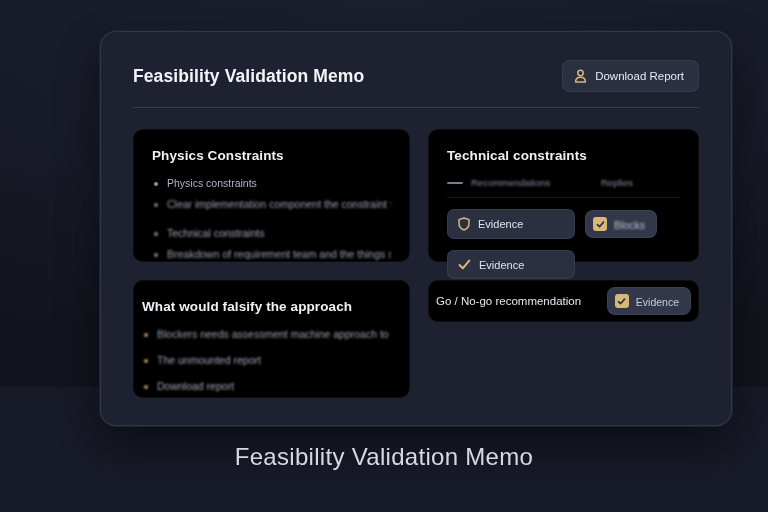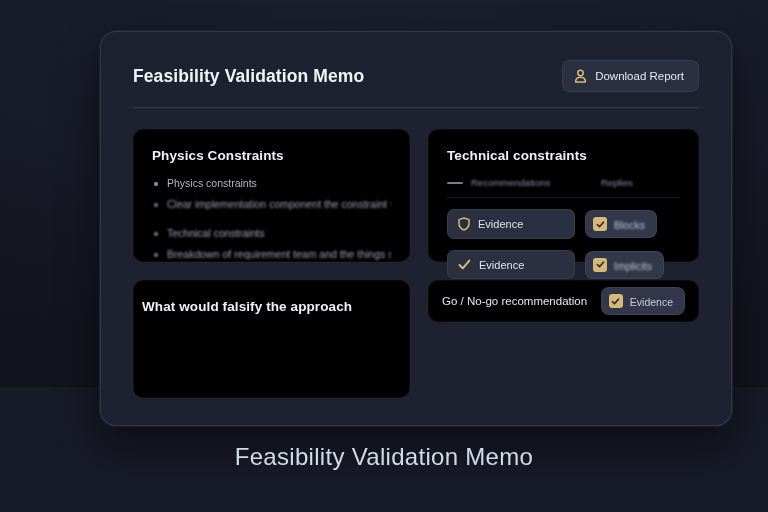--- a/index.html
+++ b/index.html
@@ -190,21 +190,21 @@
     border-radius: 3px;
     background: #d8b877;
     display: flex; align-items: center; justify-content: center;
   }
 
   
   .gonogo {
     display: flex;
     align-items: center;
     justify-content: space-between;
-    padding: 12px 13px;
+    padding: 12px 7px;
   }
   .gonogo-label {
     font-size: 11.5px;
     color: #e4e8f1;
     white-space: nowrap;
   }
 
   
   .caption {
     position: absolute;
@@ -246,20 +246,25 @@
           <ul class="bullets">
             <li>Physics constraints</li>
             <li class="blur-2">Clear implementation component the constraint to teams</li>
             <li class="gap blur">Technical constraints</li>
             <li class="blur-2">Breakdown of requirement team and the things spaces.</li>
           </ul>
         </div>
 
         <div class="card card-pad" style="height:118px;padding-left:8px;">
           <div class="card-title">What would falsify the approach</div>
+          <ul class="bullets gold">
+            <li class="blur-2" style="margin-bottom:13px;">Blockers needs assessment machine approach to</li>
+            <li class="blur" style="margin-bottom:13px;">The unmounted report</li>
+            <li class="blur">Download report</li>
+          </ul>
         </div>
 
       </div>
 
       <div class="col col-right">
 
         <div class="card card-pad" style="height:133px;">
           <div class="card-title">Technical constraints</div>
 
           <div class="tbl-head">
@@ -285,28 +290,20 @@
             </div>
           </div>
 
           <div class="tbl-row">
             <div class="cell-evidence">
               <svg width="13" height="13" viewBox="0 0 13 13">
                 <path d="M1.5 7 L4.8 10.3 L11.3 2.6" fill="none" stroke="#d8b877" stroke-width="2" stroke-linecap="round" stroke-linejoin="round"></path>
               </svg>
               <span>Evidence</span>
             </div>
-            <div class="chip">
-              <span class="chk">
-                <svg width="9" height="9" viewBox="0 0 10 10">
-                    <path d="M1.6 5.2 L3.9 7.5 L8.4 2.4" fill="none" stroke="#2b3040" stroke-width="1.8" stroke-linecap="round" stroke-linejoin="round"></path>
-                  </svg>
-              </span>
-              <span class="chip-label blur">Implicits</span>
-            </div>
           </div>
         </div>
 
         <div class="card gonogo" style="height:42px;">
           <div class="gonogo-label">Go / No-go recommendation</div>
           <div class="chip">
             <span class="chk">
               <svg width="9" height="9" viewBox="0 0 10 10">
                   <path d="M1.6 5.2 L3.9 7.5 L8.4 2.4" fill="none" stroke="#2b3040" stroke-width="1.8" stroke-linecap="round" stroke-linejoin="round"></path>
                 </svg>

